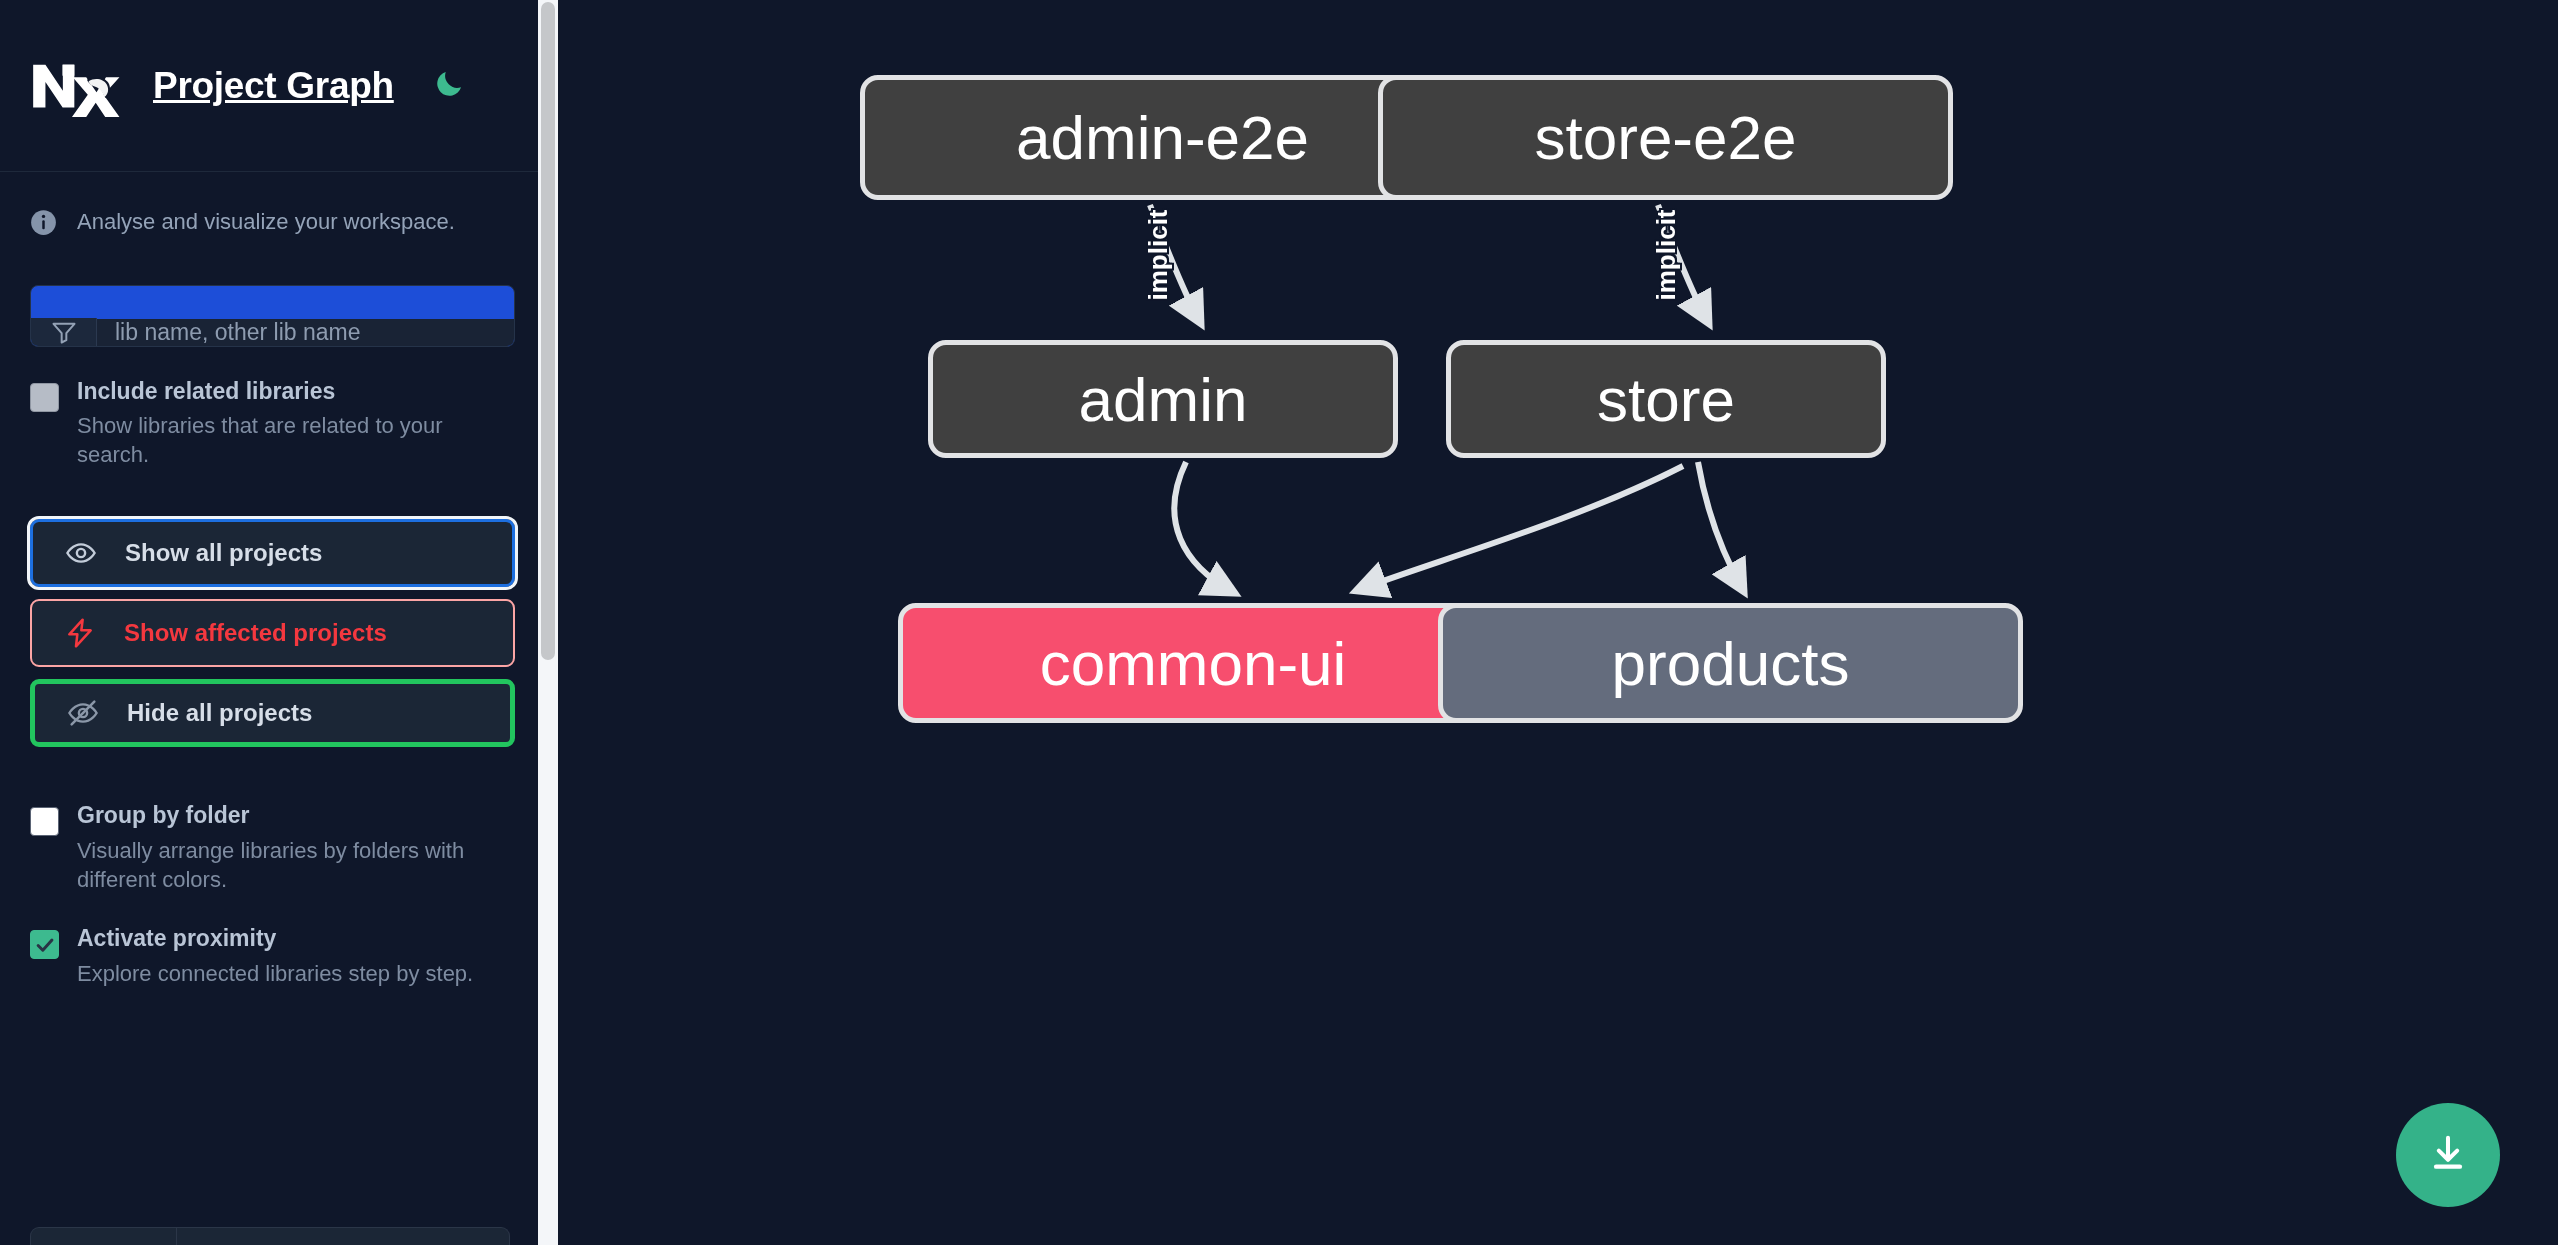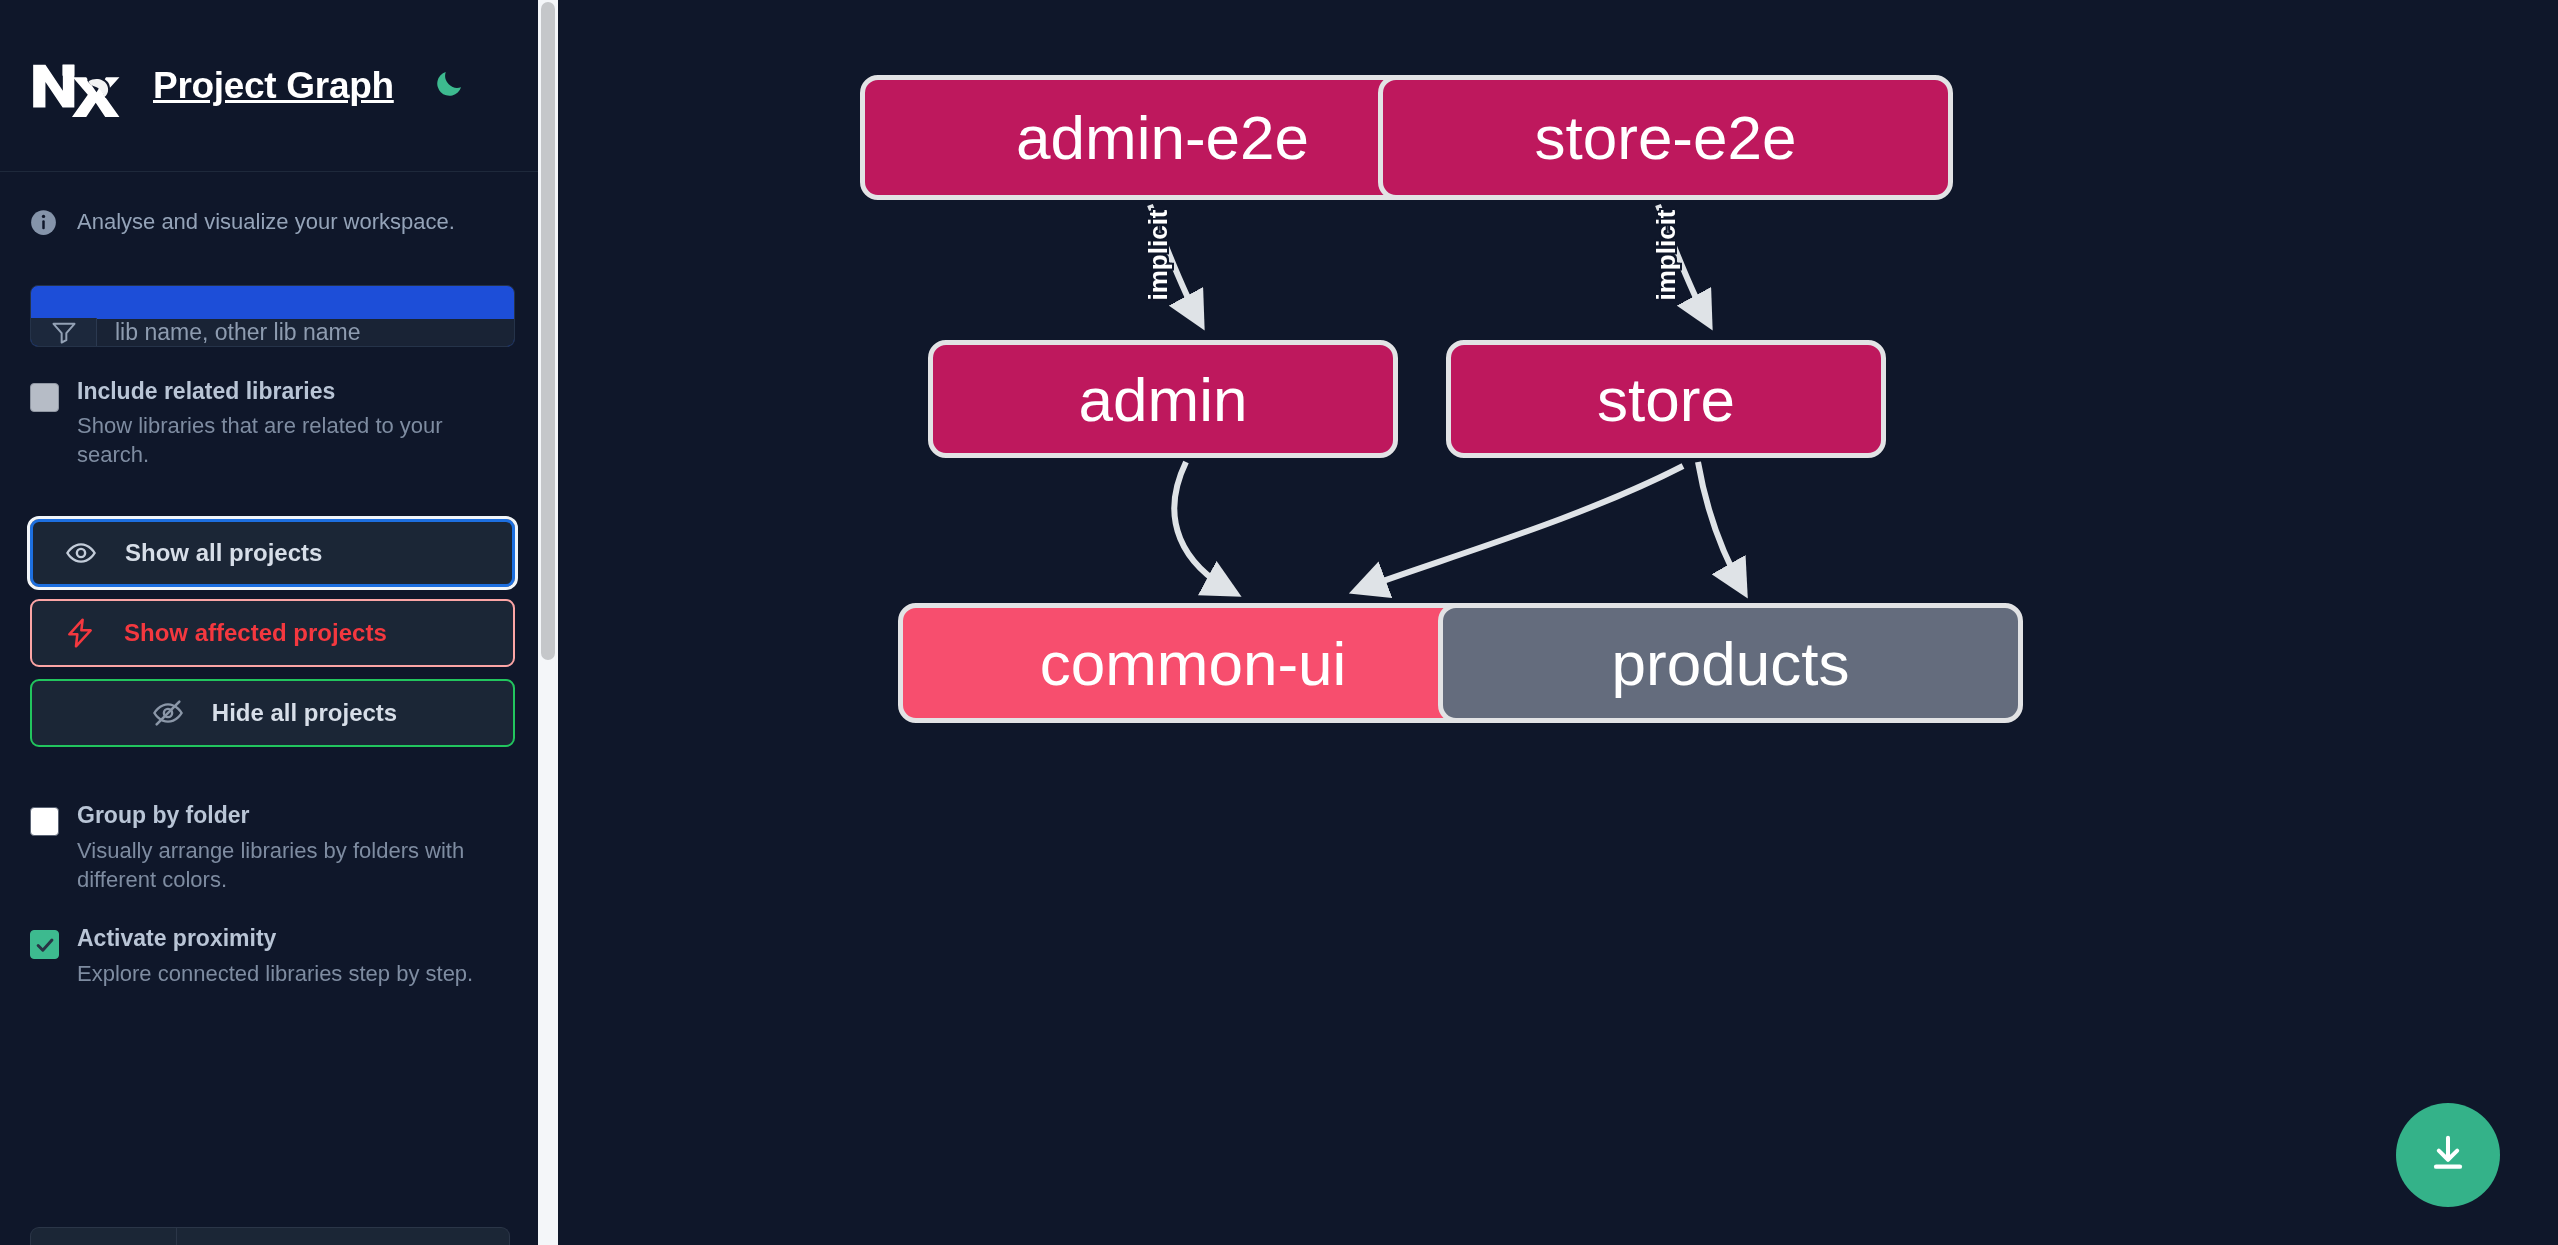--- a/index.html
+++ b/index.html
@@ -129,21 +129,21 @@
     text-align: left;
   }
   .btn .btn-ico { flex: 0 0 auto; display:flex; align-items:center; justify-content:center; width: 40px; }
   .btn-show-all {
     border: 3px solid #1d6fe0;
     outline: 3px solid #f1f5f9;
     outline-offset: 0px;
     color: #d7dee8;
   }
   .btn-affected { border: 2px solid #fca5a5; color: #f4383f; }
-  .btn-hide { border: 2px solid #22c55e; color: #d7dee8; justify-content: center; }
+  .btn-hide { border: 5px solid #22c55e; color: #d7dee8; }
 
   
   .sb-scrolltrack {
     position: absolute; right: 0; top: 0;
     width: 20px; height: 1245px;
     background: #f4f6f9;
   }
   .sb-scrollthumb {
     position: absolute; left: 3px; top: 2px;
     width: 14px; height: 658px;
@@ -175,21 +175,21 @@
     display: flex; align-items: center; justify-content: center;
     border-radius: 18px;
     border: 5px solid #e2e3e5;
     color: #ffffff;
     font-size: 62px;
     letter-spacing: 0px;
     cursor: pointer;
     white-space: nowrap;
     font-family: "Liberation Sans", sans-serif;
   }
-  .node.app  { background: #be185d; }
+  .node.app  { background: #404040; }
   .node.lib  { background: #f74e6e; }
   .node.gray { background: #646c7d; }
 
   .edge-label {
     position: absolute;
     color: #ffffff;
     font-size: 26px;
     font-weight: 700;
     transform: rotate(-90deg);
     transform-origin: center center;

